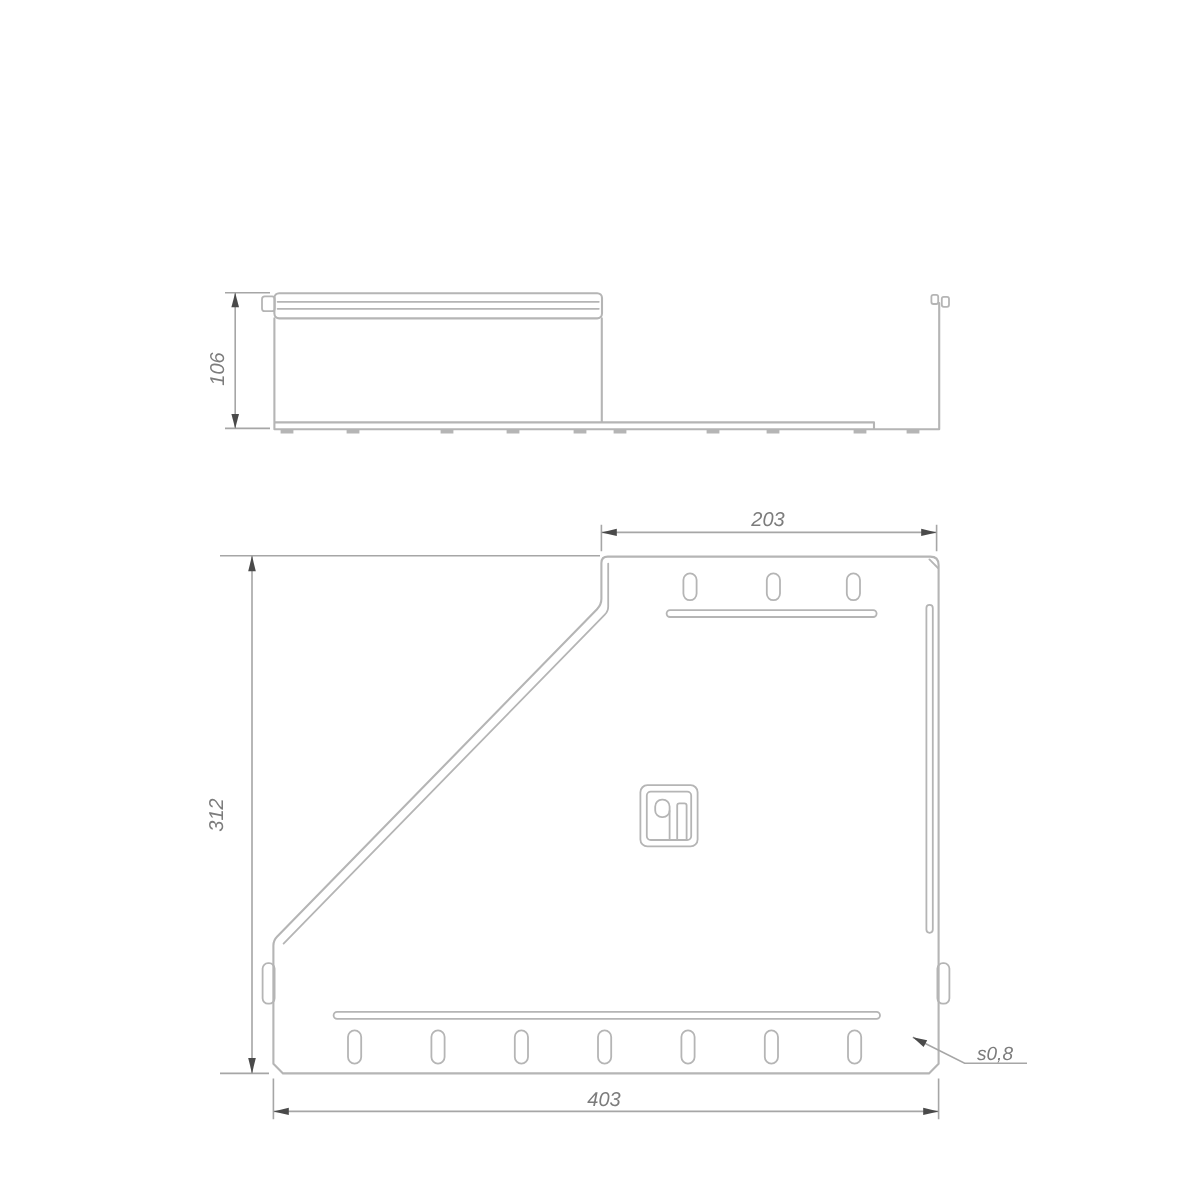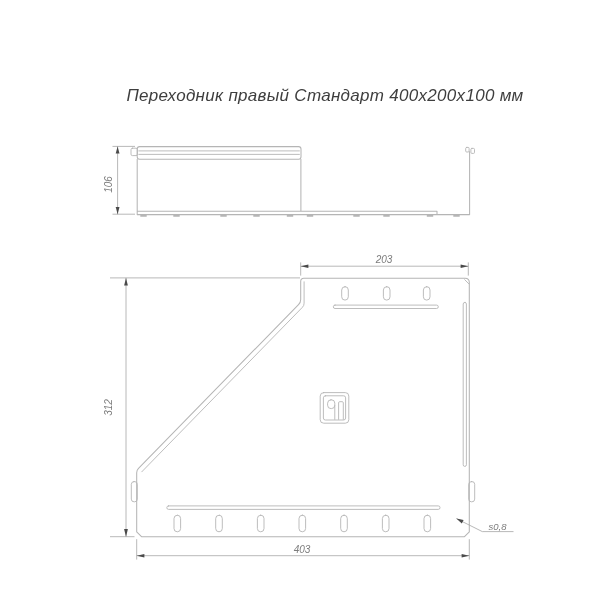--- a/index.html
+++ b/index.html
@@ -21,21 +21,20 @@
   .dl{fill:none;stroke:var(--dim-line);stroke-width:.8;stroke-linecap:butt;}
   .ar{fill:var(--arrow);stroke:none;}
   .dt{fill:var(--dim-text);font-family:"Liberation Sans",sans-serif;font-style:italic;font-size:10px;}
   .dts{font-size:9.5px;}
 </style>
 </head>
 <body>
 
 <div id="canvas">
 
-  <div id="title">Переходник правый Стандарт 400х200х100 мм</div>
 
   <svg width="600" height="600" viewBox="0 0 600 600">
 
     <g>
 
       <rect class="pl" x="137.2" y="146.6" width="163.8" height="12.6" rx="2.4"></rect>
       <path class="pl2" d="M138.8,150.9 H299.4 M138.8,154.4 H299.4"></path>
 
       <rect class="pl2" x="131" y="148.2" width="6.4" height="7.4" rx="1.4"></rect>
 

